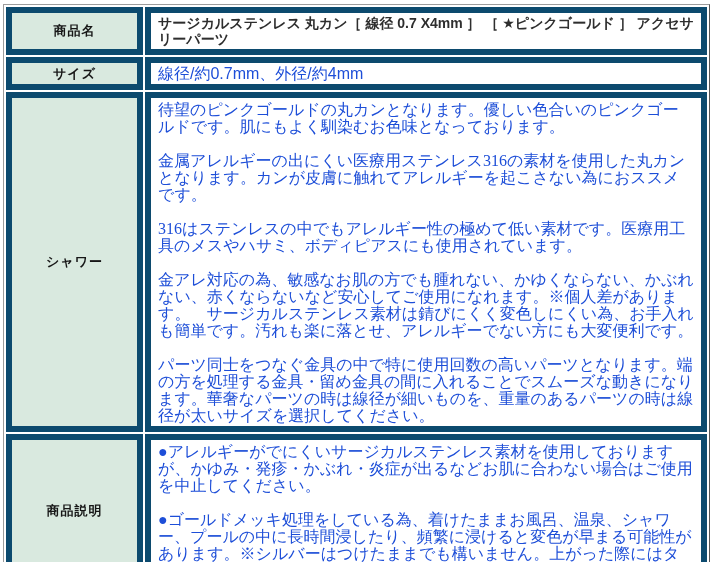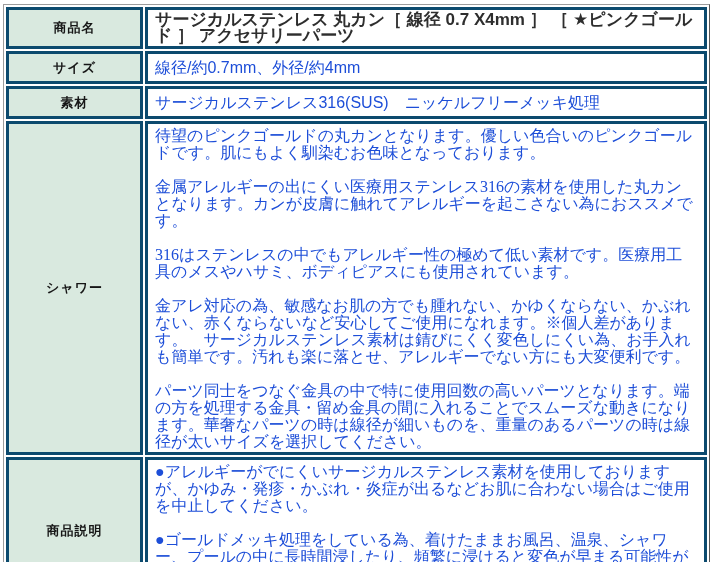--- a/index.html
+++ b/index.html
@@ -16,21 +16,21 @@
     table-layout: fixed;
     width: 707px;
     margin: 4px 0 0 3px;
     background: #ffffff;
     border-top: 1px solid #9c9c9c;
     border-left: 1px solid #9c9c9c;
     border-right: 1px solid #565656;
     border-bottom: 1px solid #565656;
   }
   td {
-    border: 3px solid #0c4a6e;
+    border: 6px solid #0c4a6e;
     box-sizing: border-box;
     overflow: hidden;
   }
   td.lbl {
     width: 137px;
     background: #d9e9df;
     text-align: center;
     vertical-align: middle;
     font-weight: bold;
     font-size: 13px;
@@ -40,21 +40,21 @@
   td.val {
     background: #ffffff;
     padding: 2px 7px;
     font-size: 16px;
     color: #1d4ed8;
     vertical-align: middle;
     line-height: 16px;
   }
   td.val.strong {
     font-weight: bold;
-    font-size: 17px;
+    font-size: 14px;
     color: #2e2e2e;
   }
   td.val.para {
     vertical-align: top;
     white-space: pre-line;
     line-height: 17px;
     padding-top: 3px;
     font-family: Liberation Serif, serif;
   }
   tr.r-sm  td { height: 28px; }
@@ -72,24 +72,20 @@
   </colgroup>
   <tbody>
     <tr class="r-sm">
       <td class="lbl">商品名</td>
       <td class="val strong">サージカルステンレス 丸カン［ 線径 0.7 X4mm ］ ［ ★ピンクゴールド ］ アクセサリーパーツ</td>
     </tr>
     <tr class="r-sm2">
       <td class="lbl">サイズ</td>
       <td class="val">線径/約0.7mm、外径/約4mm</td>
     </tr>
-    <tr class="r-sm2">
-      <td class="lbl">素材</td>
-      <td class="val">サージカルステンレス316(SUS)　ニッケルフリーメッキ処理</td>
-    </tr>
     <tr class="r-desc">
       <td class="lbl">シャワー</td>
       <td class="val para">待望のピンクゴールドの丸カンとなります。優しい色合いのピンクゴールドです。肌にもよく馴染むお色味となっております。
 
 金属アレルギーの出にくい医療用ステンレス316の素材を使用した丸カンとなります。カンが皮膚に触れてアレルギーを起こさない為におススメです。
 
 316はステンレスの中でもアレルギー性の極めて低い素材です。医療用工具のメスやハサミ、ボディピアスにも使用されています。
 
 金アレ対応の為、敏感なお肌の方でも腫れない、かゆくならない、かぶれない、赤くならないなど安心してご使用になれます。※個人差があります。　サージカルステンレス素材は錆びにくく変色しにくい為、お手入れも簡単です。汚れも楽に落とせ、アレルギーでない方にも大変便利です。
 

